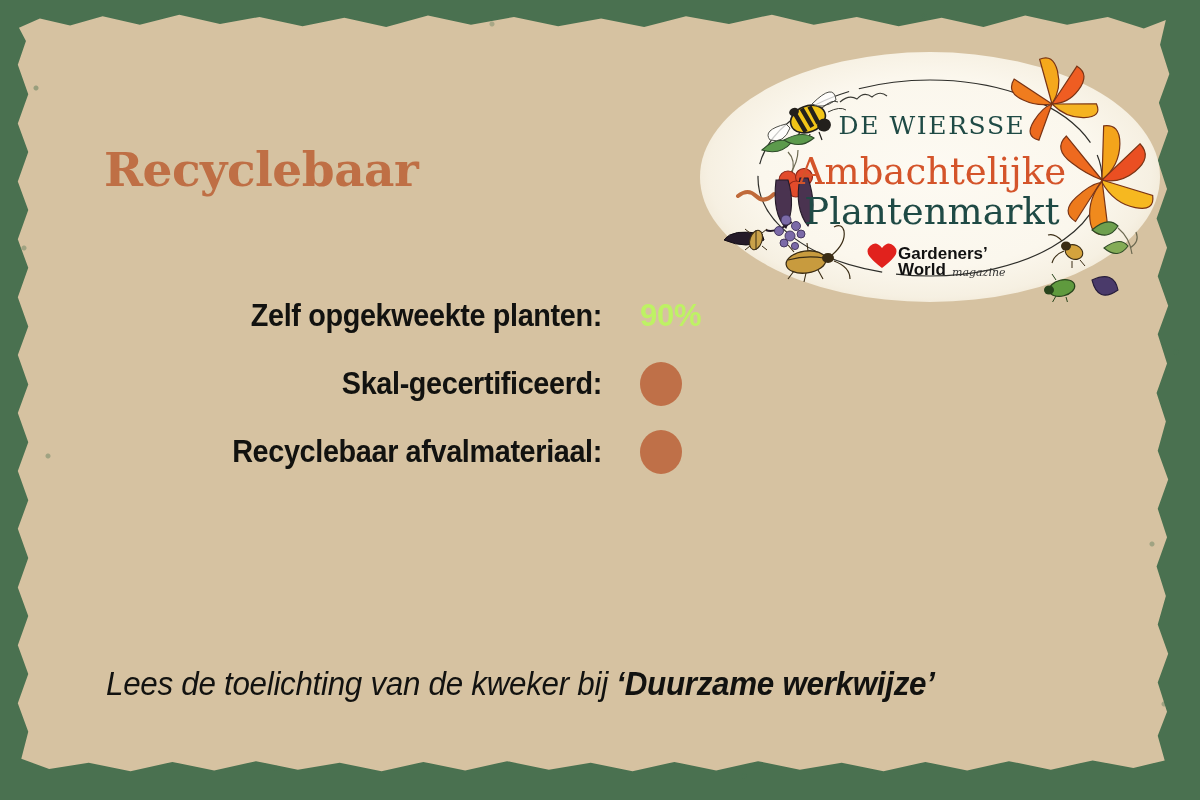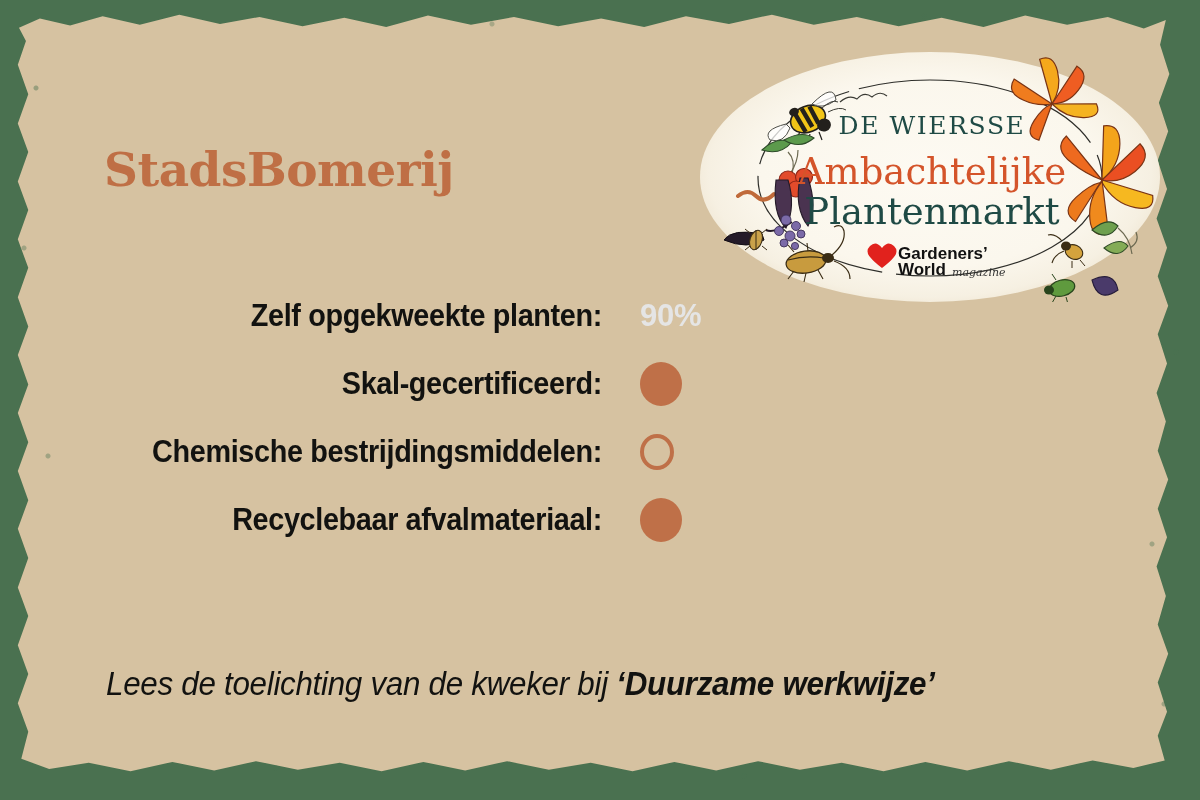--- a/index.html
+++ b/index.html
@@ -118,21 +118,21 @@
   .criteria-value {
     flex: 0 0 110px;
     display: flex;
     align-items: center;
     justify-content: flex-start;
   }
   .value-text {
     font-family: "Liberation Sans Narrow", "Liberation Sans", sans-serif;
     font-weight: 700;
     font-size: 31px;
-    color: #e5e5e5;
+    color: #bef264;
     letter-spacing: -0.3px;
   }
   .dot {
     width: 42px;
     height: 44px;
     border-radius: 50%;
   }
   .dot.filled { background: #bf7048; }
   .dot.hollow {
     width: 34px;
@@ -176,44 +176,38 @@
   #logo svg { position: absolute; inset: 0; }
 </style>
 </head>
 <body>
 
 <div id="page">
 
   <div id="card"></div>
   <div id="grain"></div>
 
-  <div id="brand-title">StadsBomerij</div>
+  <div id="brand-title">Recyclebaar</div>
 
   <div id="criteria">
 
     <div class="criteria-row">
       <div class="criteria-label">Zelf opgekweekte planten:</div>
       <div class="criteria-value">
         <span class="value-text">90%</span>
       </div>
     </div>
 
     <div class="criteria-row">
       <div class="criteria-label">Skal-gecertificeerd:</div>
       <div class="criteria-value">
         <span class="dot filled"></span>
       </div>
     </div>
 
-    <div class="criteria-row">
-      <div class="criteria-label">Chemische bestrijdingsmiddelen:</div>
-      <div class="criteria-value">
-        <span class="dot hollow"></span>
-      </div>
-    </div>
 
 
     <div class="criteria-row">
       <div class="criteria-label">Recyclebaar afvalmateriaal:</div>
       <div class="criteria-value">
         <span class="dot filled"></span>
       </div>
     </div>
 
   </div>

